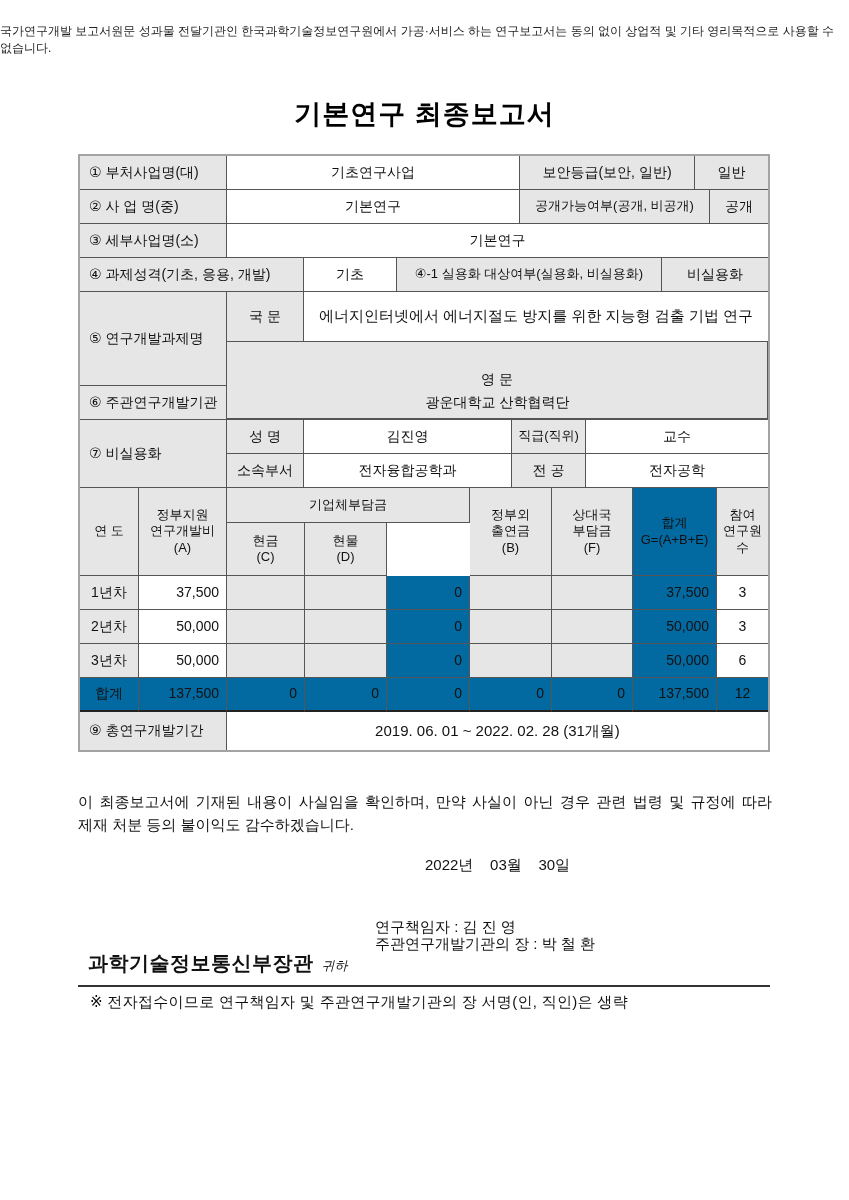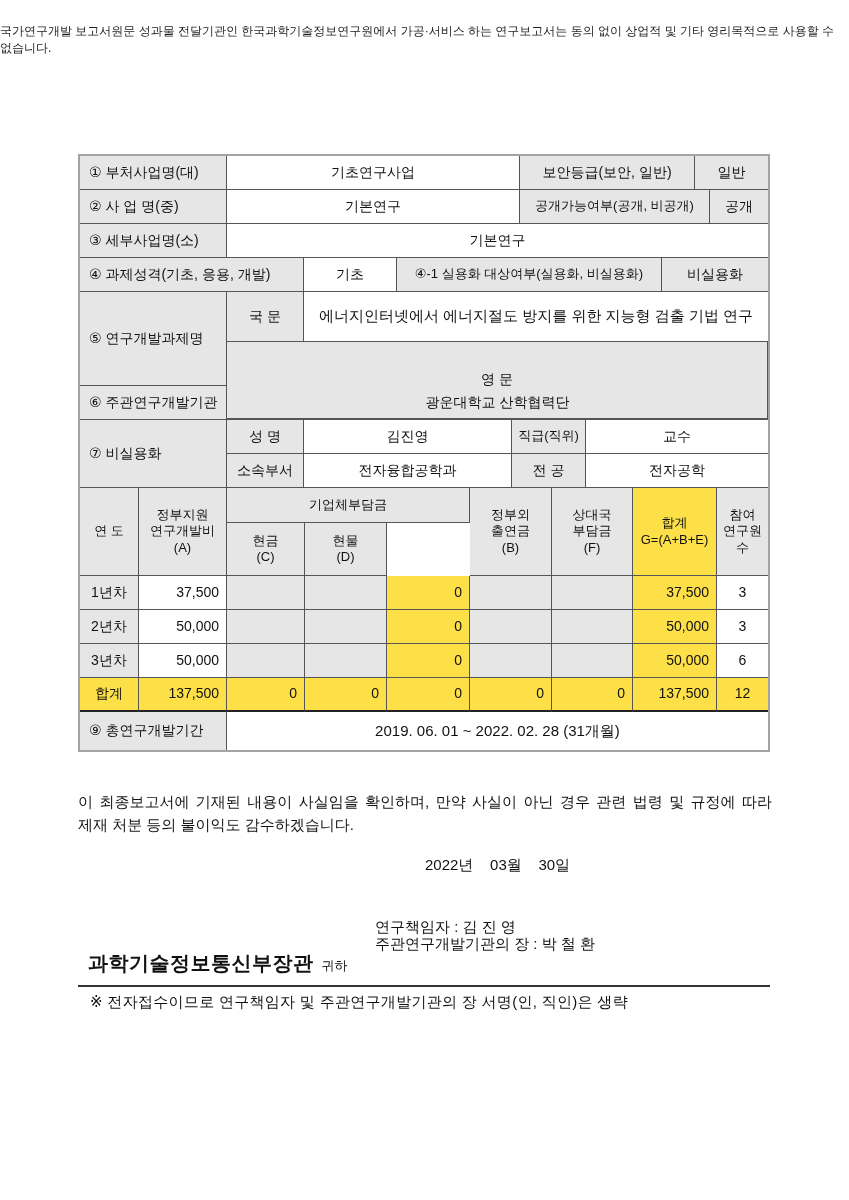--- a/index.html
+++ b/index.html
@@ -27,21 +27,21 @@
   .tr { display: flex; }
   .td {
     display: flex; align-items: center; justify-content: center;
     border-right: 1px solid #555; border-bottom: 1px solid #555;
     font-size: 14px; line-height: 1.25; text-align: center;
     overflow: hidden;
   }
   .td.last { border-right: none; }
   .td.noB { border-bottom: none; }
   .gray { background: #e6e6e6; }
-  .orange { background: #fde047; }
+  .orange { background: #0369a1; }
   .lbl { justify-content: flex-start; padding-left: 9px; text-align: left; }
   .num { justify-content: flex-end; padding-right: 7px; }
   .pre { white-space: pre-line; }
   .col { display: flex; flex-direction: column; }
   .h34 { height: 34px; } .h50 { height: 50px; } .h44 { height: 44px; flex-direction: column; }
   .h29 { height: 29px; } .h38 { height: 38px; } .h88 { height: 88px; }
   .hdr { font-size: 13px; }
   .eng { font-size: 13px; letter-spacing: -0.3px; }
   .thickB { border-bottom: 2px solid #222; }
   .sec8 { font-size: 14px; }
@@ -57,33 +57,34 @@
     font-size: 15px; white-space: pre;
   }
   .sign1 { position: absolute; top: 898px; left: 375px; font-size: 15px; margin-top: 20px; }
   .sign2 { position: absolute; top: 935px; left: 375px; font-size: 15px; text-align: right; }
   .addressee-row {
     position: absolute; top: 950px; left: 78px; width: 692px;
     border-bottom: 2px solid #333; padding: 0 0 8px 10px;
     display: flex; align-items: baseline; gap: 8px;
   }
   .addressee { font-size: 20px; font-weight: bold; letter-spacing: 0.5px; }
-  .addressee-suffix { font-size: 13px; }
+  .addressee-suffix { font-size: 13px; font-style: italic; }
   .footnote {
     position: absolute; top: 993px; left: 90px;
     font-size: 15px; letter-spacing: 0.3px;
   }
 </style>
 </head>
 <body>
 
 <div class="page">
 
   <div class="disclaimer">국가연구개발 보고서원문 성과물 전달기관인 한국과학기술정보연구원에서 가공·서비스 하는 연구보고서는 동의 없이 상업적 및 기타 영리목적으로 사용할 수 없습니다.</div>
 
+  <div class="title">기본연구  최종보고서</div>
 
   <div class="doc">
     <div class="tbl">
 
       <div class="tr h34">
         <div class="td gray lbl" style="flex:0 0 147px">① 부처사업명(대)</div>
         <div class="td" style="flex:0 0 293px">기초연구사업</div>
         <div class="td gray" style="flex:0 0 175px">보안등급(보안, 일반)</div>
         <div class="td gray last" style="flex:1">일반</div>
       </div>

